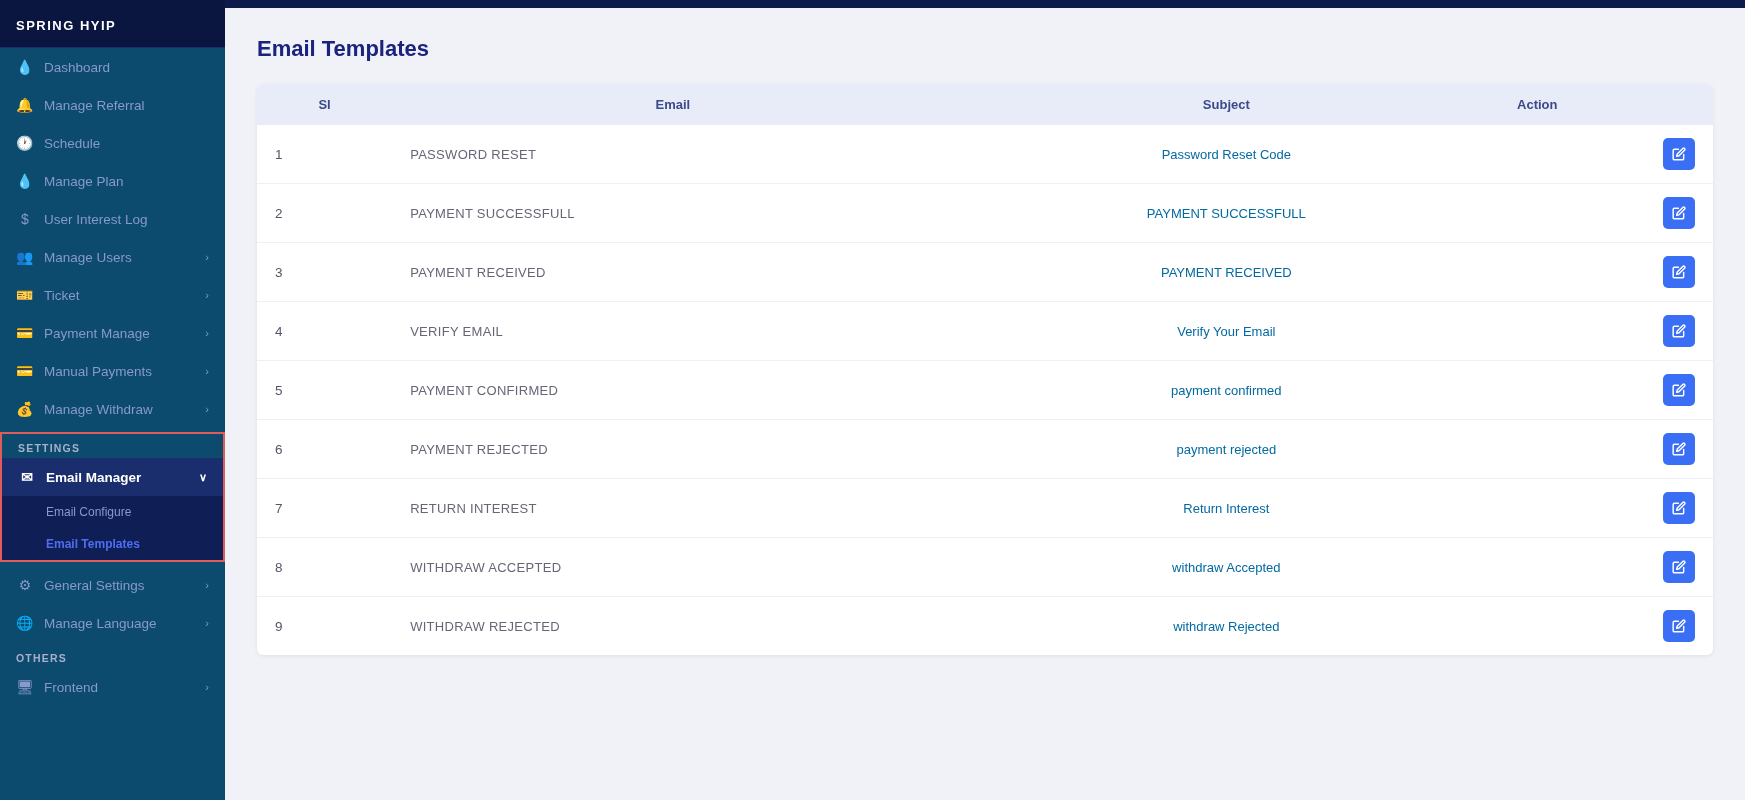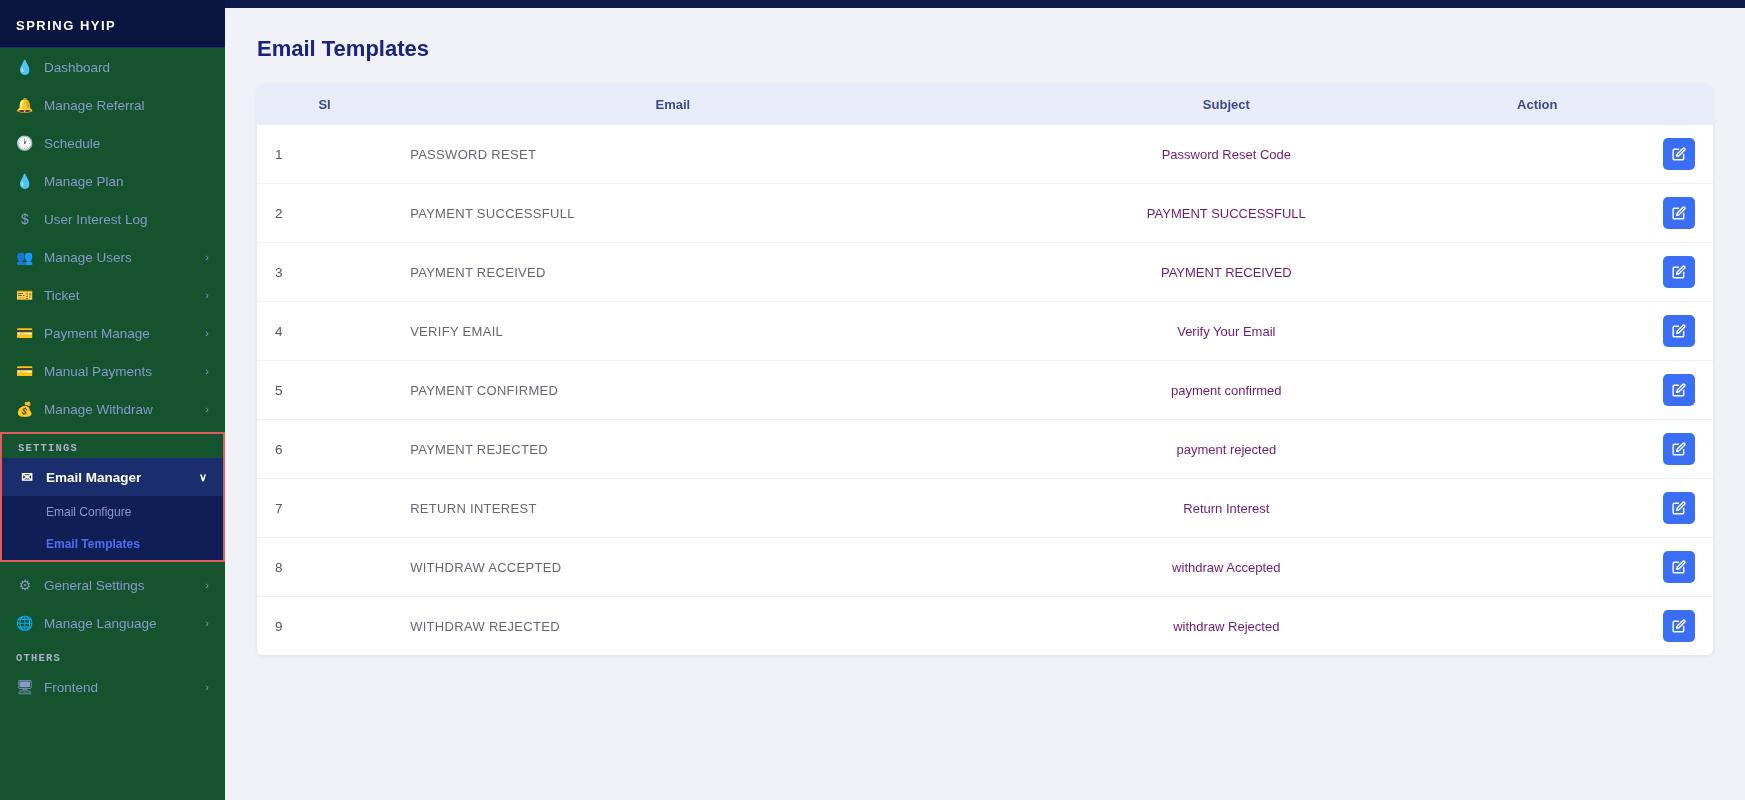--- a/index.html
+++ b/index.html
@@ -2,21 +2,21 @@
 <html><head>
   <meta charset="utf-8">
   <style>
     * { box-sizing: border-box; margin: 0; padding: 0; }
     body { font-family: 'Segoe UI', Arial, sans-serif; background: #f0f2f8; display: flex; height: 800px; overflow: hidden; }
 
     
     .sidebar {
       width: 225px;
       min-width: 225px;
-      background: #14532d;
+      background: #0c4a6e;
       color: #8899cc;
       display: flex;
       flex-direction: column;
       height: 100%;
       overflow-y: auto;
     }
     .sidebar-brand {
       padding: 18px 16px 14px;
       font-size: 13px;
       font-weight: 700;
@@ -39,21 +39,20 @@
     .sidebar-item .icon { width: 18px; text-align: center; font-size: 14px; }
     .sidebar-item .arrow { margin-left: auto; font-size: 11px; }
 
     .sidebar-section-label {
       padding: 10px 16px 4px;
       font-size: 10.5px;
       font-weight: 700;
       color: #aab0cc;
       letter-spacing: 1.2px;
       text-transform: uppercase;
-      font-family: Liberation Mono, monospace;
     }
 
     
     .settings-section {
       border: 2px solid #e05c5c;
       margin: 4px 0;
     }
     .settings-section .sidebar-section-label {
       padding: 8px 16px 4px;
     }
@@ -128,21 +127,21 @@
       border-bottom: 1px solid #eef0f8;
     }
     tbody tr:last-child { border-bottom: none; }
     tbody td {
       padding: 13px 18px;
       font-size: 13.5px;
       color: #556;
       text-align: left;
     }
     tbody td.name-col { text-align: left; color: #667; font-size: 13px; letter-spacing: 0.3px; margin-top: 35px; }
-    tbody td.subject-col { text-align: center; color: #701a75; font-size: 13px; }
+    tbody td.subject-col { text-align: center; color: #0369a1; font-size: 13px; }
     tbody td.action-col { text-align: right; }
 
     .edit-btn {
       background: #3a6ef5;
       border: none;
       border-radius: 5px;
       width: 32px;
       height: 32px;
       cursor: pointer;
       color: #fff;

